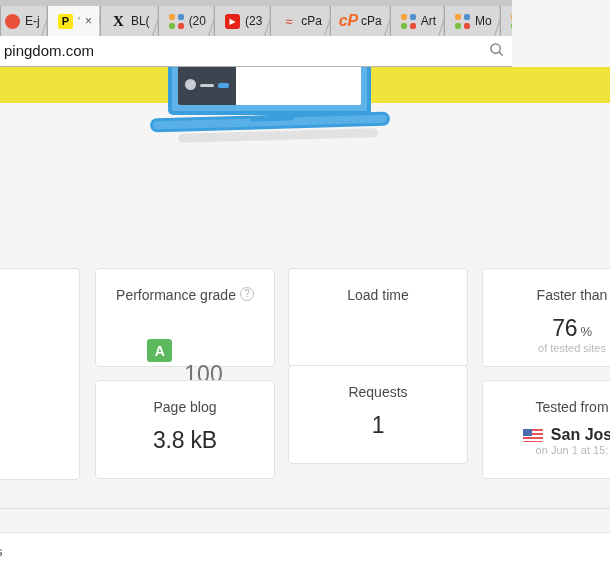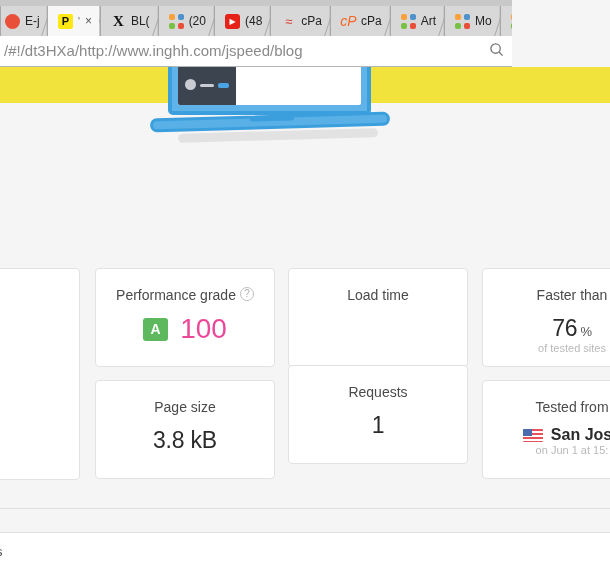--- a/index.html
+++ b/index.html
@@ -67,21 +67,21 @@
     display: inline-flex;
     align-items: center;
     justify-content: center;
     font-size: 10px;
     border-radius: 2px;
   }
   .fav-pingdom { background: #ffe713; color: #111; font-weight: bold; font-size: 11px; }
   .fav-x { color: #111; font-weight: bold; font-size: 15px; font-family: "Liberation Serif", serif; }
   .fav-dot { background: #e8503a; border-radius: 50%; }
   .fav-yt { background: #e62117; border-radius: 3px; color: #fff; font-size: 8px; }
-  .fav-cpanel { color: #f26724; font-weight: normal; font-style: italic; font-size: 14px; }
+  .fav-cpanel { color: #f26724; font-weight: bold; font-style: italic; font-size: 16px; }
   .fav-cpanel-red { color: #d93a2b; font-size: 13px; }
   .tab-close {
     font-size: 12px; color: #555; margin-left: auto; cursor: pointer;
   }
   .tab-dirty { font-size: 10px; color: #666; }
 
   
   .fav-joomla { position: relative; width: 15px; height: 15px; }
   .fav-joomla i { position: absolute; width: 6px; height: 6px; border-radius: 2px; display:block; }
   .fav-joomla i:nth-child(1) { background:#f9a13a; left:0; top:0; }
@@ -246,21 +246,21 @@
   }
   .grade-badge {
     width: 25px; height: 23px;
     background: #5eb95e;
     border-radius: 3px;
     color: #fff;
     font-size: 14px;
     font-weight: bold;
     display: flex; align-items: center; justify-content: center;
   }
-  .grade-num { font-size: 28px; color: #ec4899; }
+  .grade-num { font-size: 23px; color: #737373; margin-top: 48px; }
 
   .value-row { margin-top: 12px; }
   .pct-unit { font-size: 13px; color: #555; margin-left: 3px; }
 
   .tested-row {
     display: flex; align-items: center; justify-content: center;
     gap: 8px; margin-top: 11px;
   }
   .flag {
     width: 20px; height: 13px;
@@ -331,21 +331,21 @@
           <i></i>
           <i></i>
           <i></i>
         </span>
       <span class="tab-label">(20</span>
     </div>
     <div class="tab-sep"></div>
 
     <div class="tab">
       <span class="favicon fav-yt">▶</span>
-      <span class="tab-label">(48</span>
+      <span class="tab-label">(23</span>
     </div>
     <div class="tab-sep"></div>
 
     <div class="tab">
       <span class="favicon fav-cpanel-red">≈</span>
       <span class="tab-label">cPa</span>
     </div>
     <div class="tab-sep"></div>
 
     <div class="tab">
@@ -400,21 +400,21 @@
 
     <div class="tab">
       
       
     </div>
 
   </div>
 
   <div class="omnibox-row">
     <div class="omnibox">
-        <span class="url-path">/#!/dt3HXa/http://www.inghh.com/jspeed/blog</span>
+      <span class="url-domain">pingdom.com</span>
       <span class="omni-search-icon">
         <svg width="15" height="15" viewBox="0 0 16 16" fill="none" stroke="#777" stroke-width="1.4">
           <circle cx="7" cy="7" r="5"></circle>
             <line x1="10.7" y1="10.7" x2="14.5" y2="14.5"></line>
         </svg>
       </span>
     </div>
   </div>
 </div>
 
@@ -465,21 +465,21 @@
         <div class="card-title">Faster than</div>
         <div class="card-value value-row">
           <span>76</span><span class="pct-unit">%</span>
         </div>
         <div class="card-sub">of tested sites</div>
       </div>
     </div>
 
     <div class="card card-size">
       <div class="inner">
-        <div class="card-title">Page size</div>
+        <div class="card-title">Page blog</div>
         <div class="card-value value-row">3.8 kB</div>
       </div>
     </div>
 
     <div class="card card-req">
       <div class="inner">
         <div class="card-title">Requests</div>
         <div class="card-value value-row">1</div>
       </div>
     </div>

